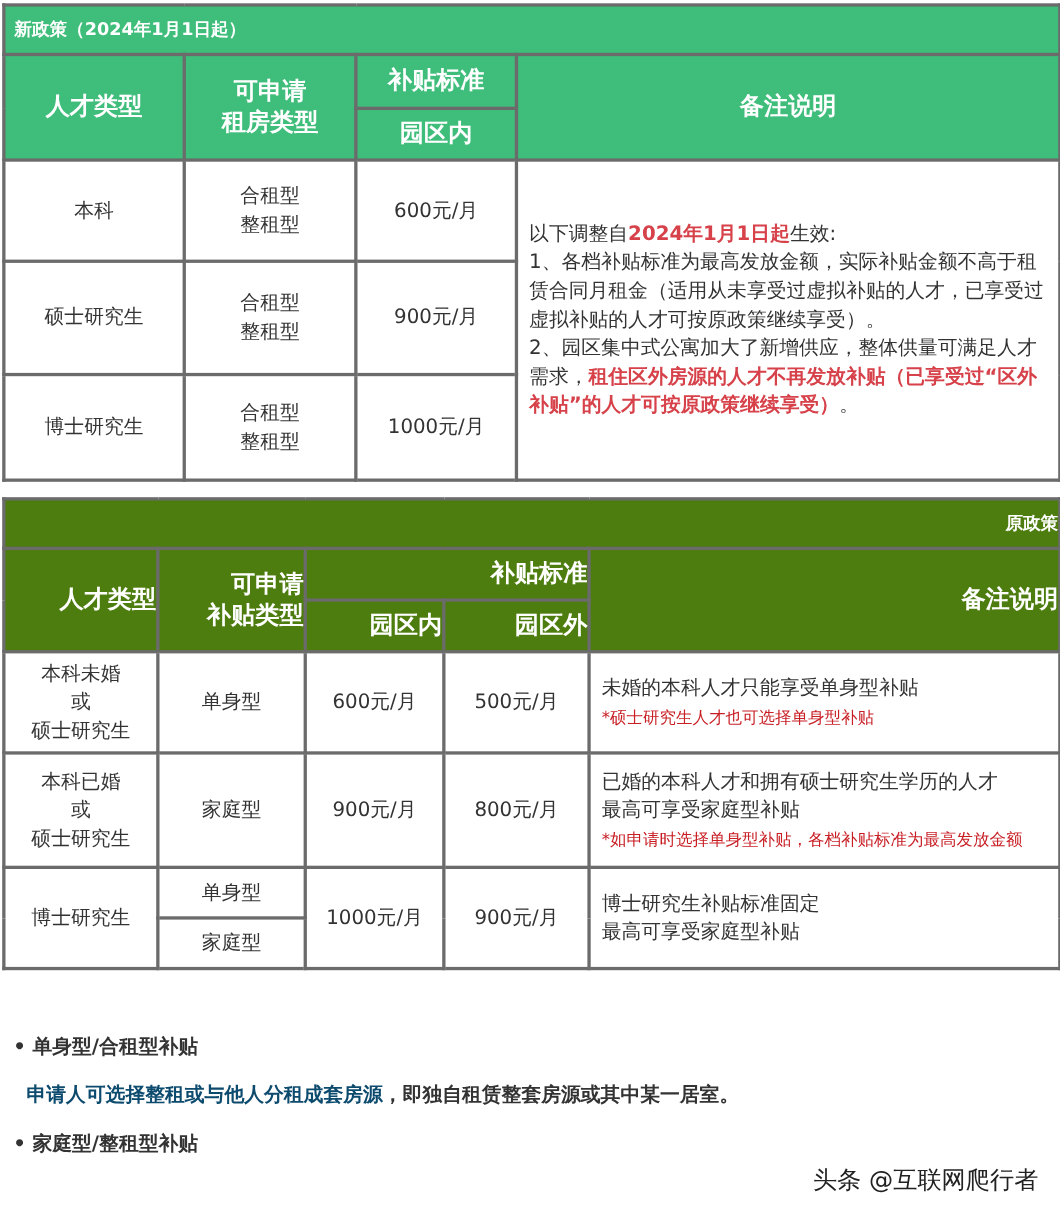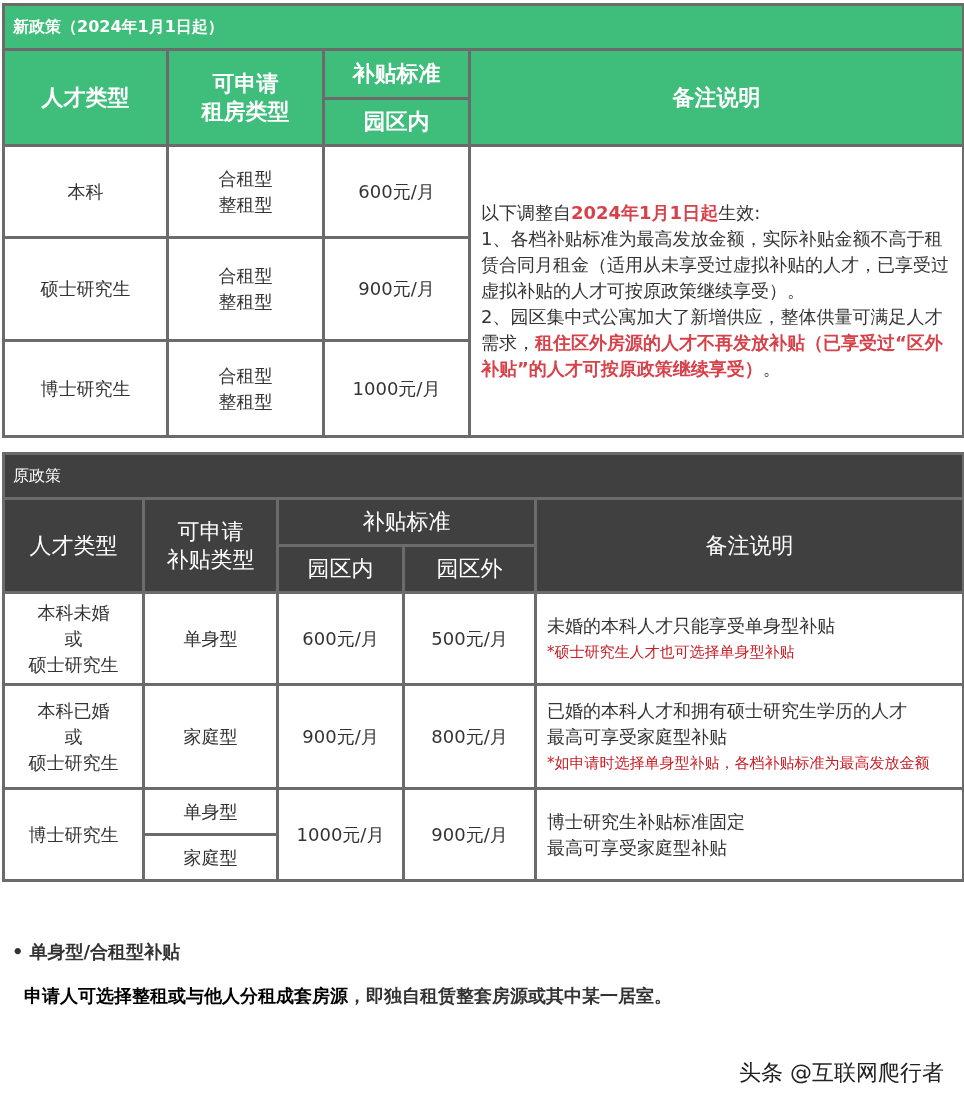--- a/index.html
+++ b/index.html
@@ -1,35 +1,35 @@
 <!DOCTYPE html>
 <html><head>
 <meta charset="utf-8">
 <style>
   html, body { margin:0; padding:0; background:#ffffff; }
   body { width:964px; height:1107px; position:relative; overflow:hidden;
          font-family:"DejaVu Sans","Liberation Sans",sans-serif; color:#333; }
   table { border-collapse:collapse; table-layout:fixed; position:absolute; left:2px; }
   td { border:3px solid #6b6b6b; text-align:center; vertical-align:middle; padding:0; }
   .green td.h, .green td.title { background:#3fbd7a; color:#fff; font-weight:bold; }
-  .red td.h, .red td.title { background:#404040; color:#fff; font-weight:normal; }
+  .red td.h, .red td.title { background:#4d7c0f; color:#fff; font-weight:bold;text-align:right; }
   td.title { text-align:left; padding-left:8px; font-size:16px; height:42px; }
   td.h { font-size:22px; line-height:28px; }
   td.c { font-size:18px; line-height:26px; color:#333; background:#fff; }
   .note { text-align:left; padding:0 10px; font-size:17.5px; line-height:29px; }
   .note2 { text-align:left; padding:0 10px; font-size:18px; line-height:30px; }
   .hl { color:#d6414a; font-weight:bold; }
   .hl2 { color:#c81e24; font-weight:normal; font-size:15px; }
   .green { top:3px; width:960px; }
   .red { top:452px; width:960px; }
   .bullets { position:absolute; left:12px; top:930px; width:940px; font-size:18px; }
   .bullet { font-weight:bold; color:#333; height:44px; line-height:44px; }
   .bullet .dot { margin-right:6px; }
   .desc { padding-left:12px; height:44px; line-height:44px; font-weight:bold; color:#333; }
-  .desc .r { color:#000000; }
+  .desc .r { color:#0c4a6e; }
   .watermark { position:absolute; right:20px; top:1058px; font-size:22px; color:#222; }
 </style>
 </head>
 <body>
 
 <table class="green">
   <colgroup>
     <col style="width:164px">
       <col style="width:156px">
       <col style="width:146px">
@@ -149,15 +149,16 @@
   </tr>
   <tr style="height:46px">
     <td class="c">家庭型</td>
   </tr>
 </tbody>
   </table>
 
 <div class="bullets">
   <div class="bullet"><span class="dot">•</span><span>单身型/合租型补贴</span></div>
   <div class="desc"><span class="r">申请人可选择整租或与他人分租成套房源</span><span>，即独自租赁整套房源或其中某一居室。</span></div>
+  <div class="bullet"><span class="dot">•</span><span>家庭型/整租型补贴</span></div>
 </div>
 
 <div class="watermark">头条 @互联网爬行者</div>
 
 </body></html>

